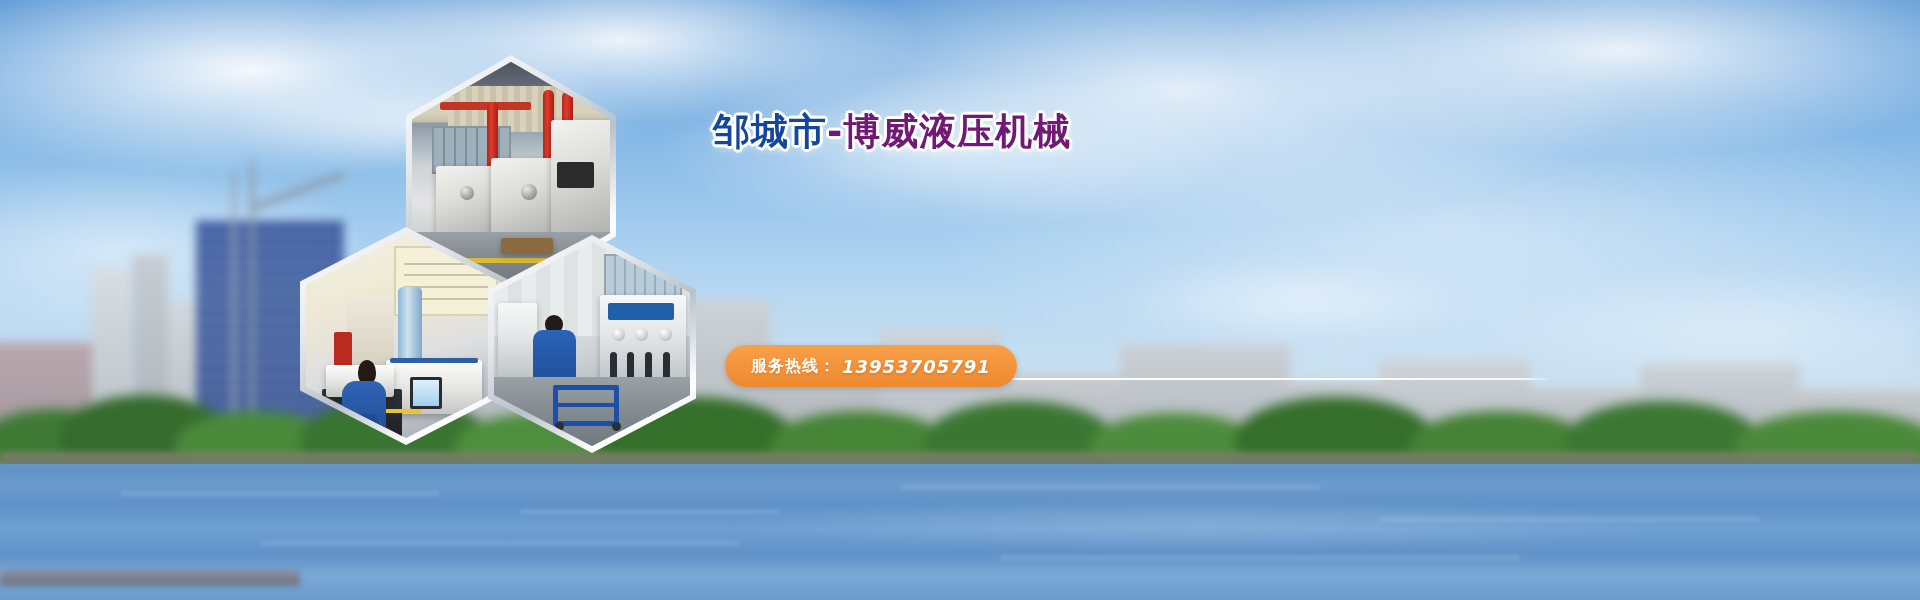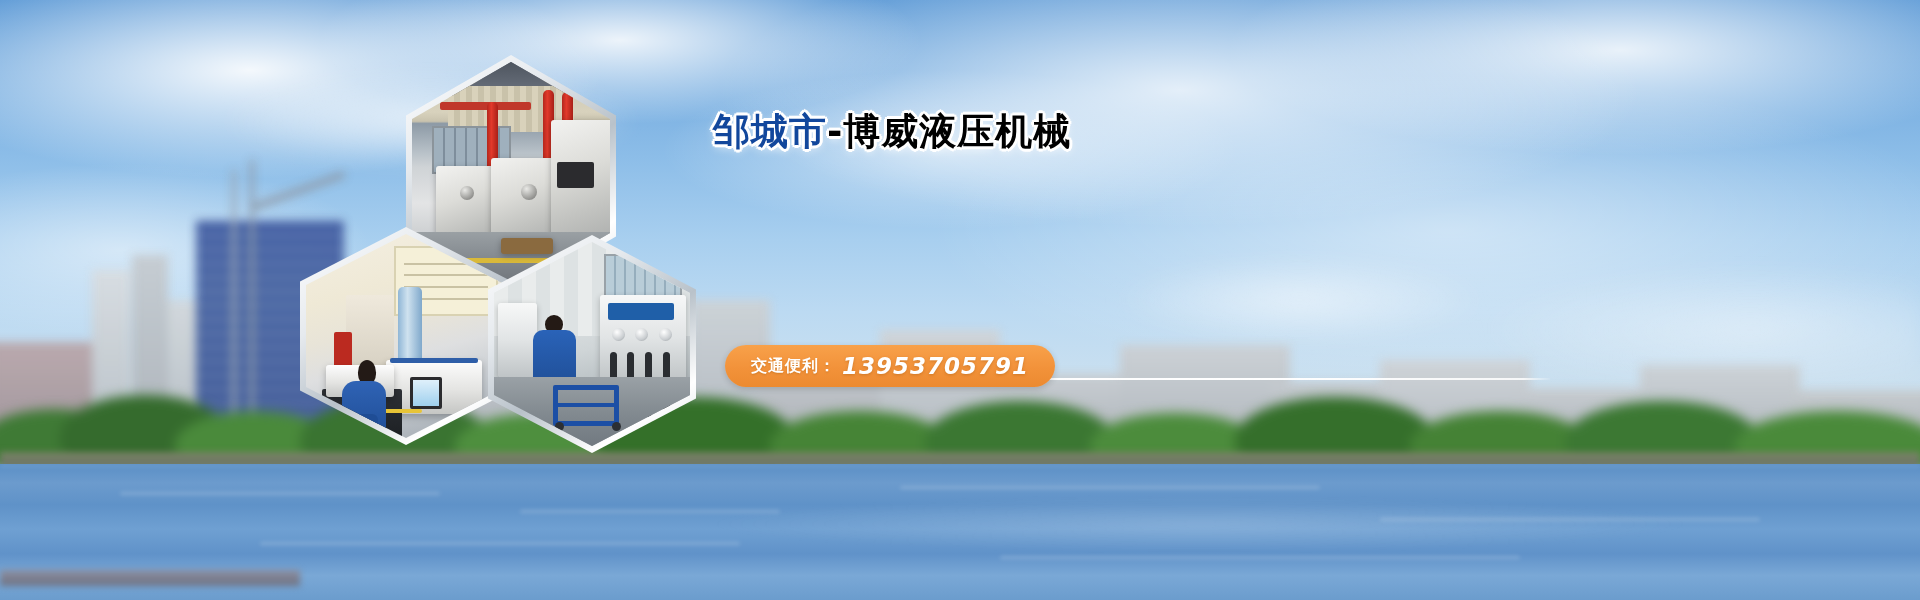--- a/index.html
+++ b/index.html
@@ -191,21 +191,21 @@
     line-height:1.28;
     white-space:nowrap;
     text-shadow:
       -2px -2px 0 #fff,  2px -2px 0 #fff,
       -2px  2px 0 #fff,  2px  2px 0 #fff,
       -3px  0   0 #fff,  3px  0   0 #fff,
        0   -3px 0 #fff,  0    3px 0 #fff,
        0 3px 8px rgba(255,255,255,.9);
   }
   .title .t-blue { color:#12479c; }
-  .title .t-red  { color:#000000; }
+  .title .t-red  { color:#701a75; }
 
   .para {
     margin-top:32px;
     width:566px;
     font-size:15px;
     line-height:29px;
     color:#3c3c3c;
     text-align:justify;
     letter-spacing:.2px;
     text-shadow:0 1px 2px rgba(255,255,255,.55);
@@ -229,21 +229,21 @@
   }
   .hotline-label {
     color:#ffffff;
     font-size:16px;
     font-weight:bold;
     letter-spacing:1px;
     text-shadow:0 1px 2px rgba(150,80,10,.35);
   }
   .hotline-number {
     color:#ffffff;
-    font-size:23px;
+    font-size:18px;
     font-weight:bold;
     font-style:italic;
     letter-spacing:1px;
     margin-left:2px;
     text-shadow:0 1px 3px rgba(150,80,10,.38);
   }
 </style>
 </head>
 <body>
 
@@ -389,18 +389,18 @@
   <div class="content">
 
     <h1 class="title">
       <span class="t-blue">邹城市</span><span class="t-red">-博威液压机械</span>
     </h1>
 
 
     <div class="divider"></div>
 
     <div class="hotline">
-      <span class="hotline-label">交通便利：</span>
+      <span class="hotline-label">服务热线：</span>
       <span class="hotline-number">13953705791</span>
     </div>
 
   </div>
 </div>
 
 </body></html>

